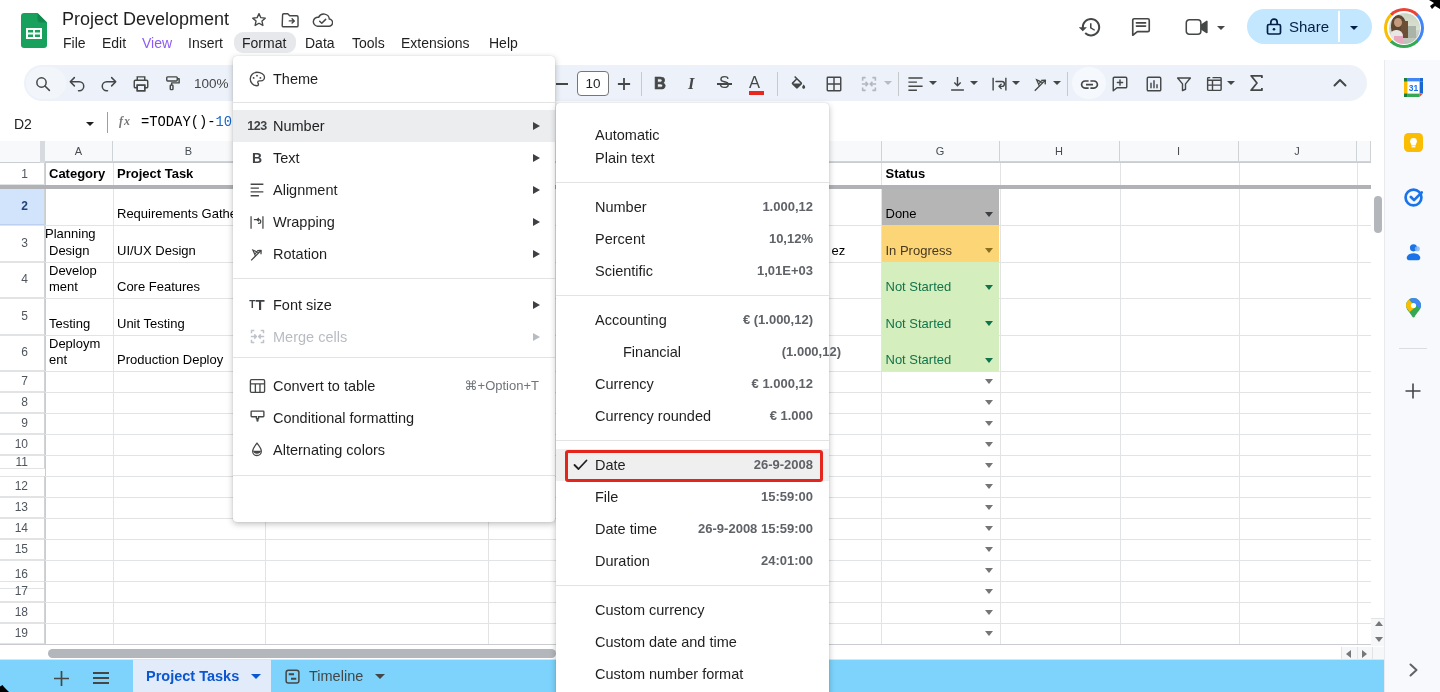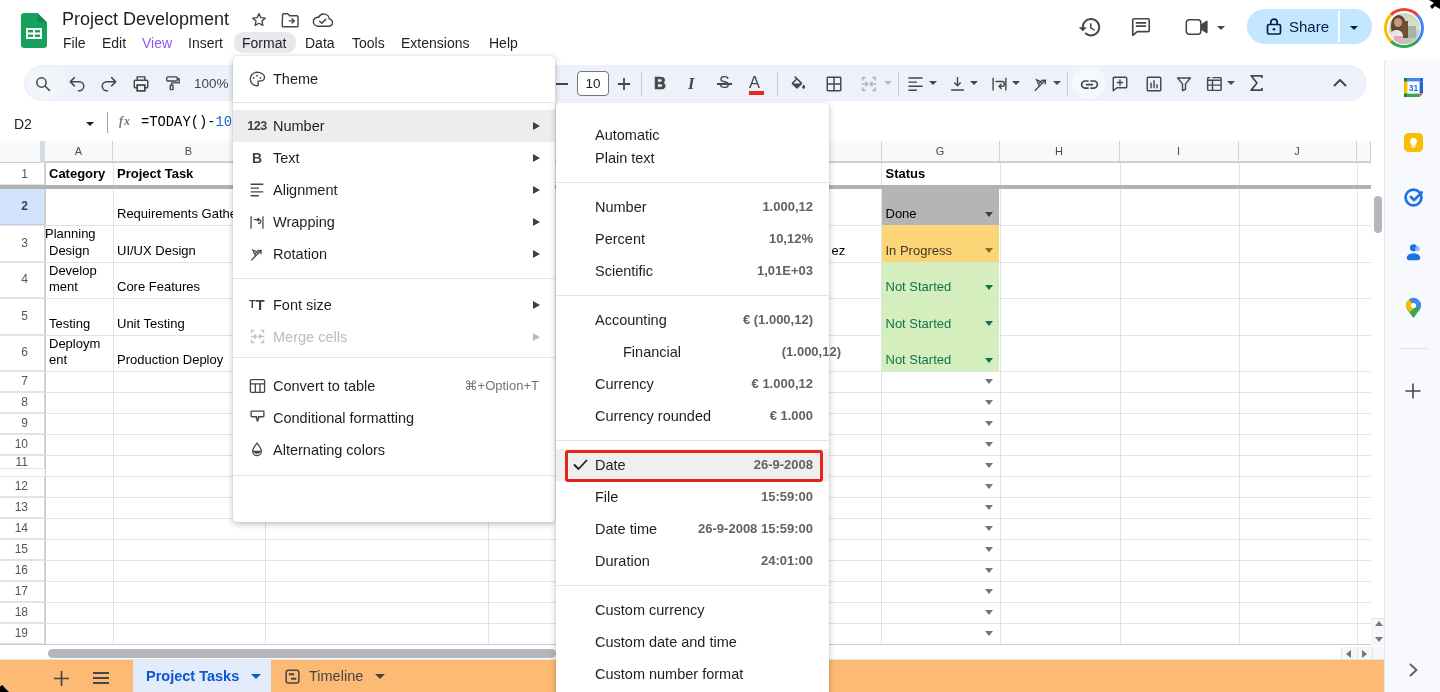--- a/index.html
+++ b/index.html
@@ -89,21 +89,21 @@
     <div class="rowno" style="top:193.5px;height:36.5px;">6</div>
     <div class="rowno" style="top:230px;height:21px;">7</div>
     <div class="rowno" style="top:251px;height:21px;">8</div>
     <div class="rowno" style="top:272px;height:21px;">9</div>
     <div class="rowno" style="top:293px;height:21px;">10</div>
     <div class="rowno" style="top:314px;height:14px;">11</div>
     <div class="rowno" style="top:335px;height:21px;">12</div>
     <div class="rowno" style="top:356px;height:21px;">13</div>
     <div class="rowno" style="top:377px;height:21px;">14</div>
     <div class="rowno" style="top:398px;height:21px;">15</div>
-    <div class="rowno" style="top:419px;height:21px;">16</div>
+    <div class="rowno" style="top:419px;height:29px;">16</div>
     <div class="rowno" style="top:440px;height:21px;">17</div>
     <div class="rowno" style="top:461px;height:21px;">18</div>
     <div class="rowno" style="top:482px;height:21px;">19</div>
     <div class="celltxt" style="left:49px;top:25px;font-weight:bold;">Category</div>
     <div class="celltxt" style="left:117px;top:25px;font-weight:bold;">Project Task</div>
     <div class="celltxt" style="left:885.5px;top:25px;font-weight:bold;">Status</div>
     <div class="celltxt" style="left:45px;top:65px;margin-top:20px;">Planning</div>
     <div class="celltxt" style="left:117px;top:65px;">Requirements Gathering</div>
     <div class="celltxt" style="left:49px;top:101.5px;">Design</div>
     <div class="celltxt" style="left:117px;top:101.5px;">UI/UX Design</div>
@@ -413,21 +413,21 @@
 
     <svg class="abs" style="left:19px;top:322px;" width="18" height="18" viewBox="0 0 18 18" fill="none" stroke="#444746" stroke-width="1.6">
         <path d="M9 1.5 v15 M1.5 9 h15"></path>
       </svg>
 
     <svg class="abs" style="left:24px;top:603px;" width="9" height="14" viewBox="0 0 9 14" fill="none" stroke="#5f6368" stroke-width="2">
         <path d="M1.5 1.5 L7.5 7 L1.5 12.5" stroke-linecap="round" stroke-linejoin="round"></path>
       </svg>
   </div>
 
-  <div id="bottombar" class="abs" style="left:0;top:660px;width:1384px;height:32px;background:#fdba74;">
+  <div id="bottombar" class="abs" style="left:0;top:660px;width:1384px;height:32px;background:#7dd3fc;">
     <svg class="abs" style="left:53px;top:10px;" width="17" height="17" viewBox="0 0 17 17" fill="none" stroke="#444746" stroke-width="1.7">
         <path d="M8.5 1 v15 M1 8.5 h15"></path>
       </svg>
     <svg class="abs" style="left:93px;top:12px;" width="16" height="12" viewBox="0 0 16 12" fill="none" stroke="#444746" stroke-width="1.8">
         <path d="M0 1 h16 M0 6 h16 M0 11 h16"></path>
       </svg>
 
     <div class="abs" style="left:133px;top:0;width:138px;height:32px;background:#e2ebfa;"></div>
     <div class="abs" style="left:146px;top:7.5px;font-size:14.5px;font-weight:bold;color:#0b57d0;">Project Tasks</div>
     <div class="dda" style="left:251px;top:14px;border-top-color:#0b57d0;border-top-width:5px;border-left-width:5px;border-right-width:5px;"></div>

